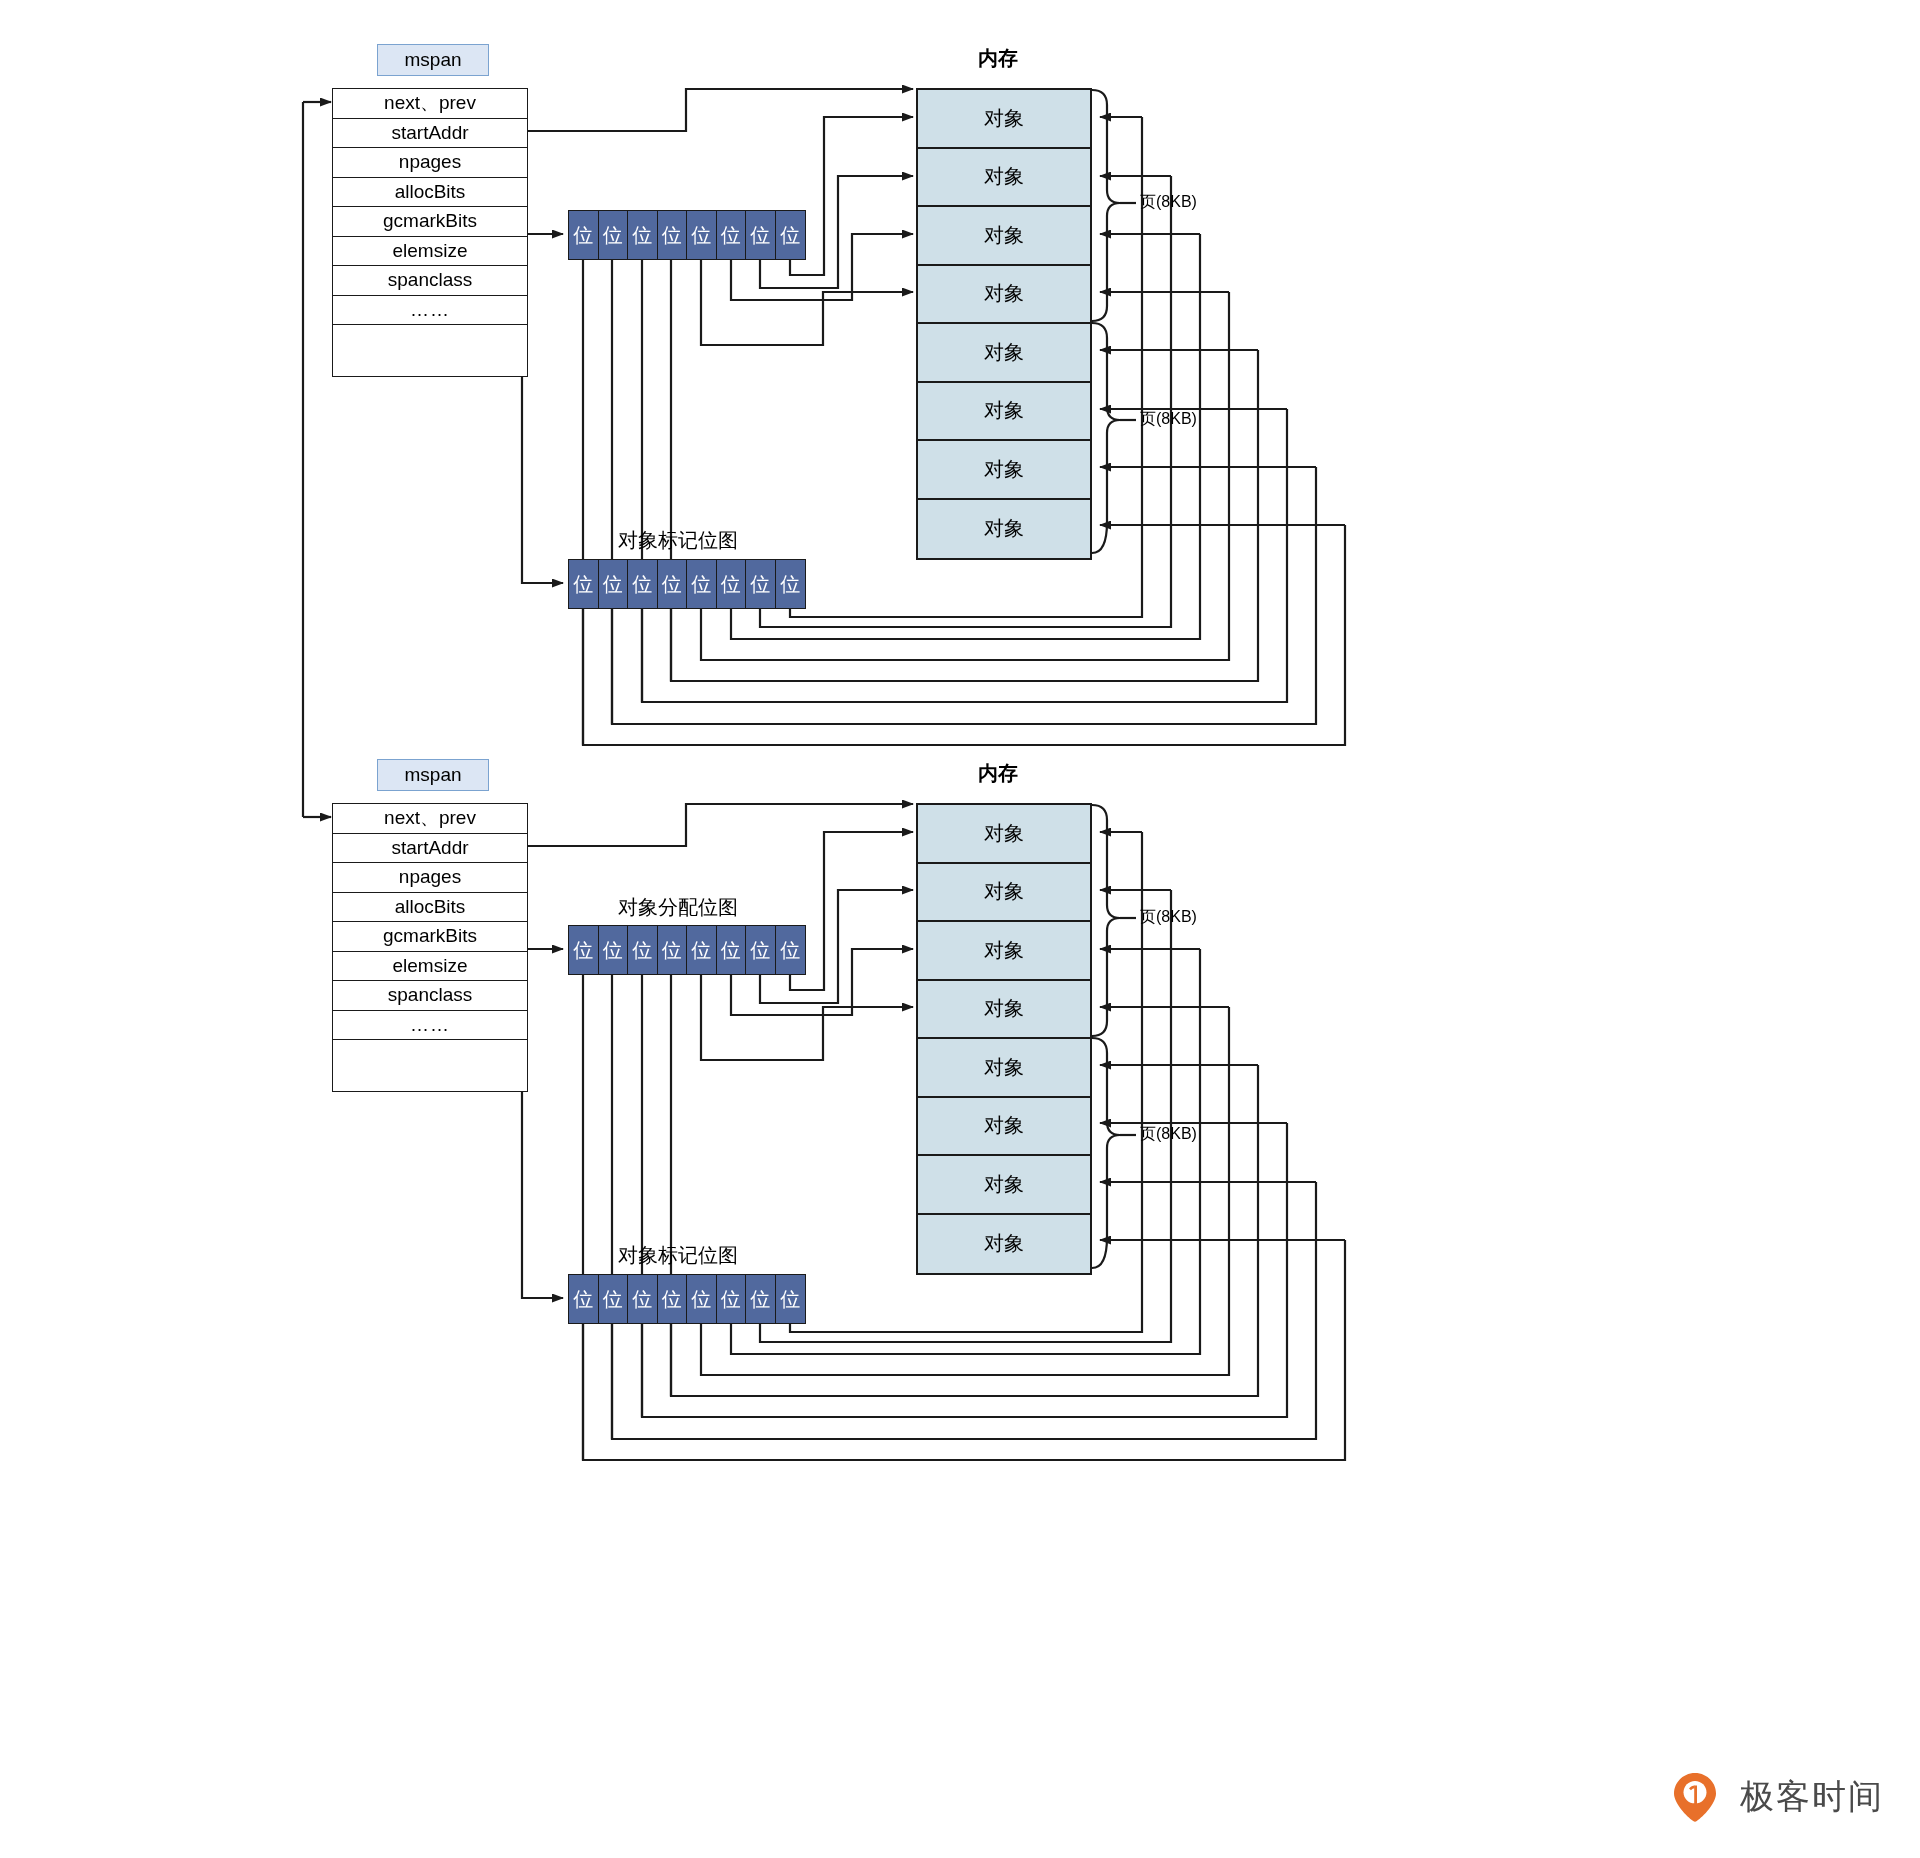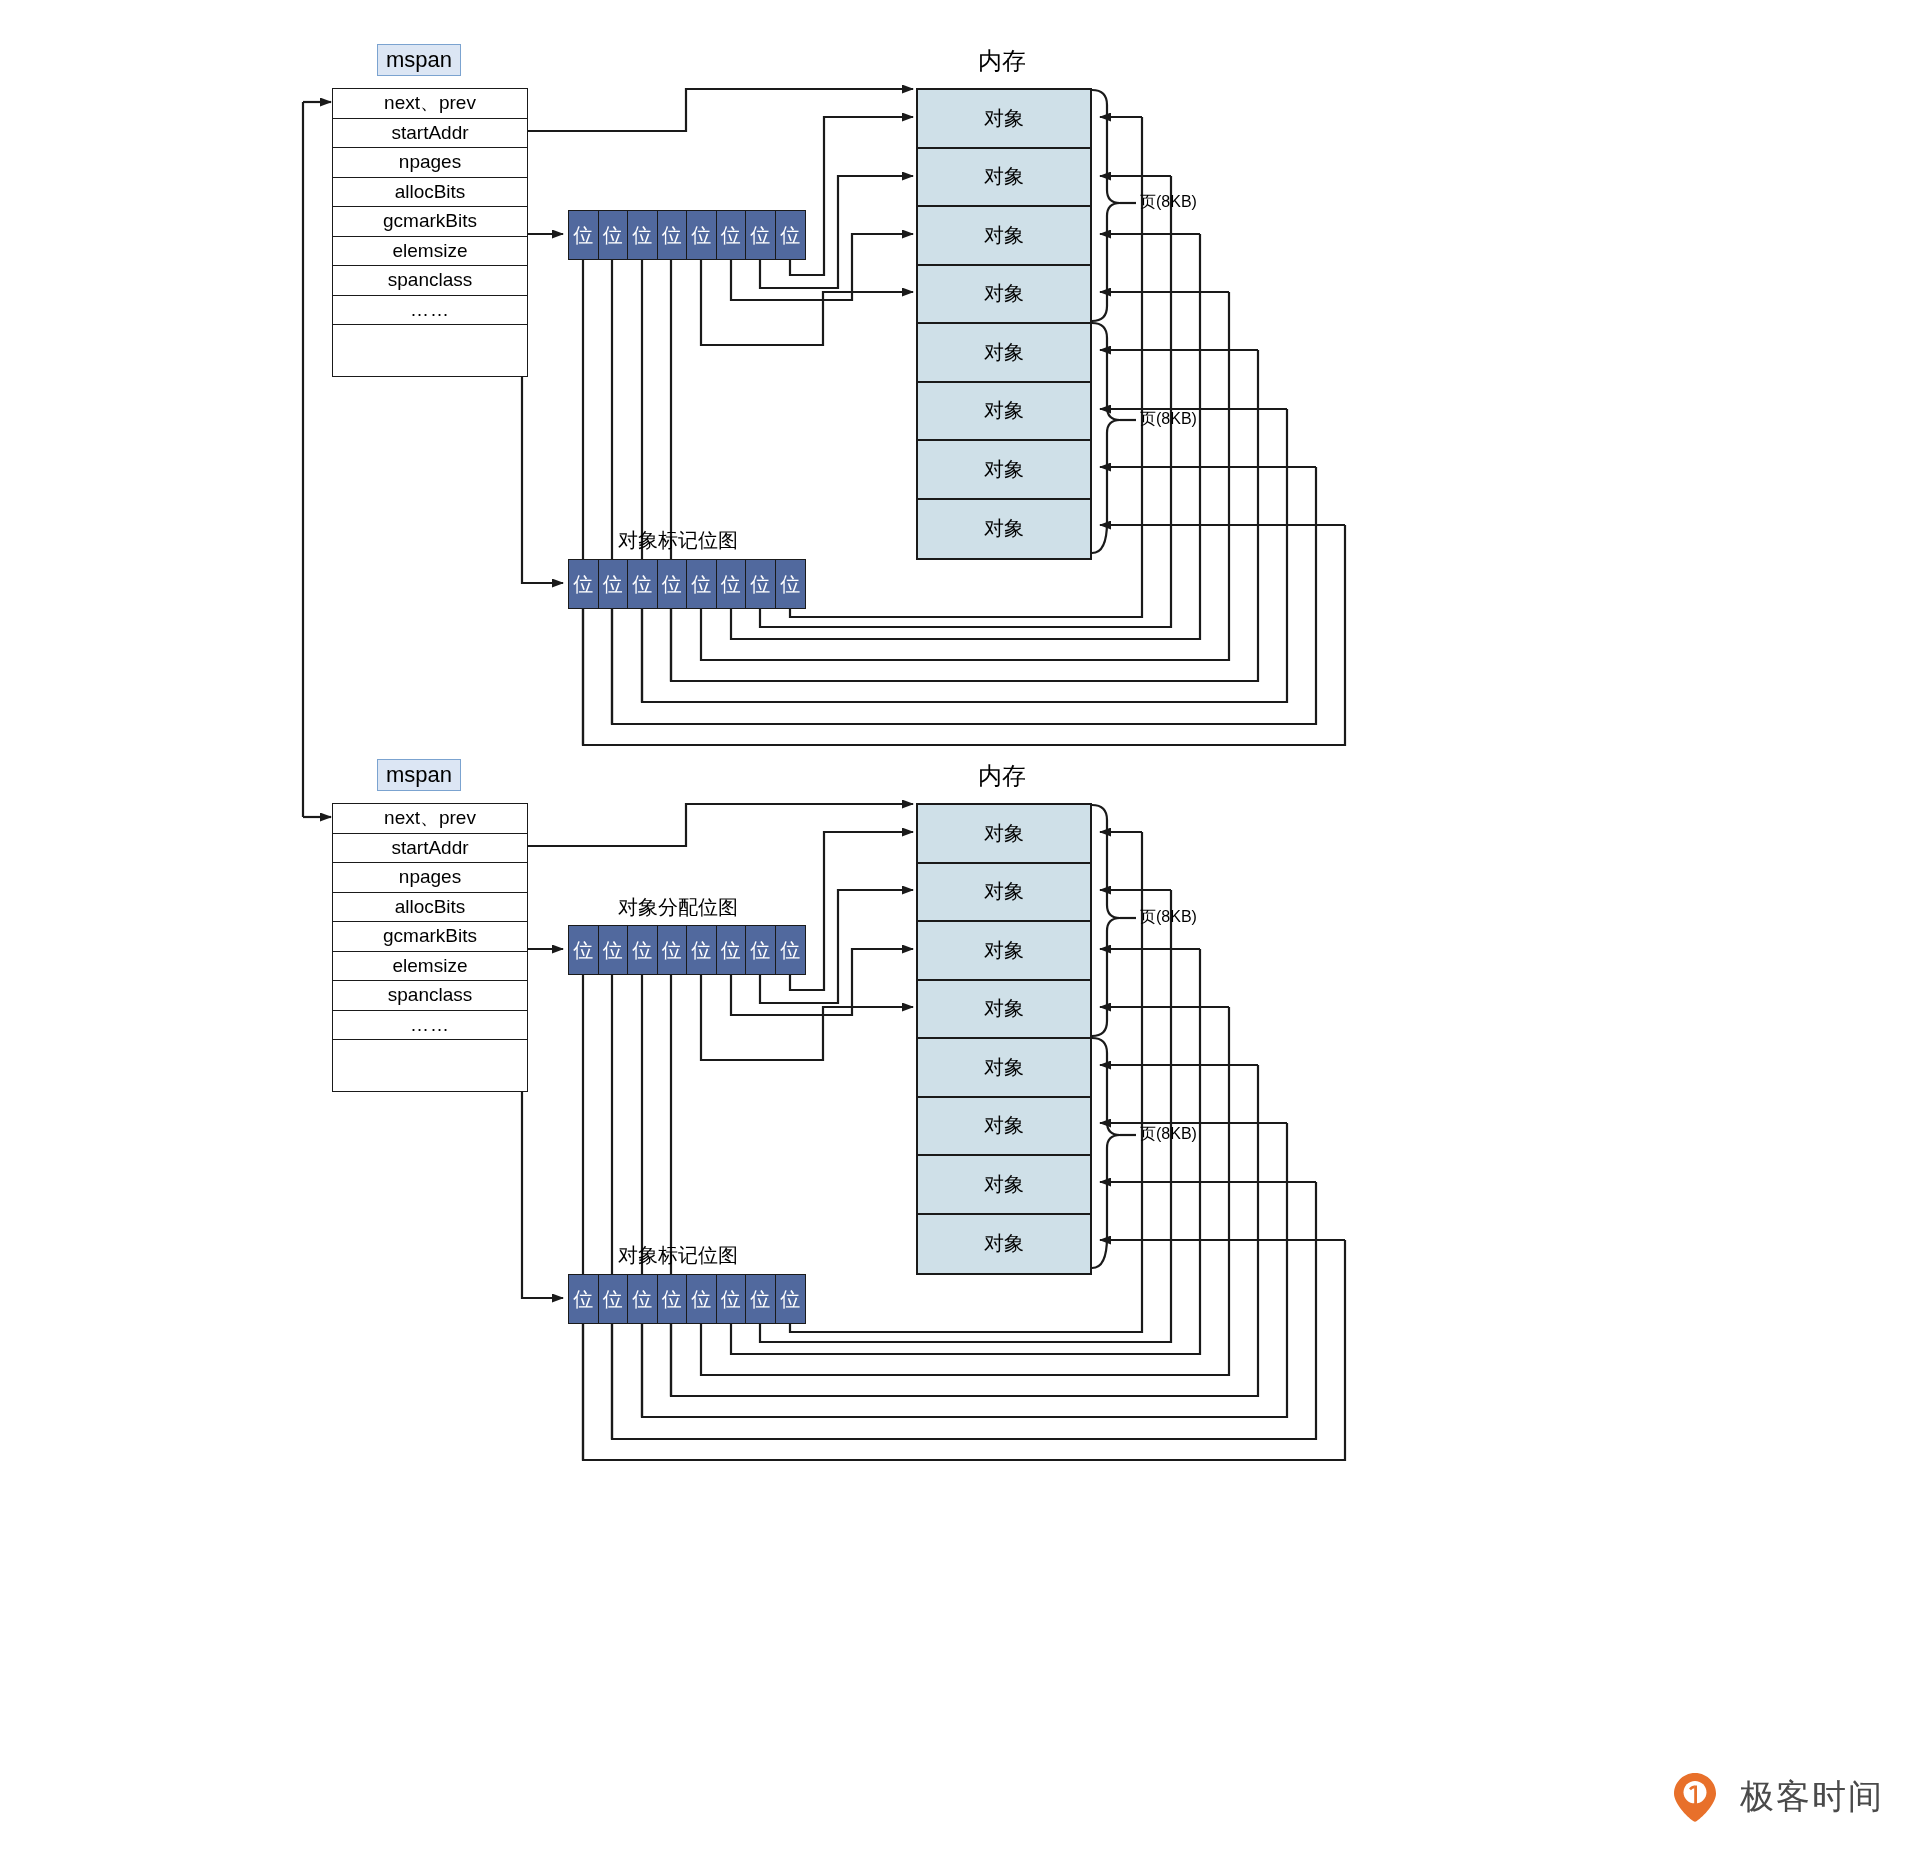--- a/index.html
+++ b/index.html
@@ -3,22 +3,22 @@
 <meta charset="utf-8">
 <style>
   html,body{margin:0;padding:0;background:#ffffff;}
   body{width:1920px;height:1858px;position:relative;
        font-family:"Liberation Sans","DejaVu Sans",sans-serif;color:#000;}
   .stage{position:absolute;left:0;top:0;width:1920px;height:1858px;overflow:hidden;}
   svg.wires{position:absolute;left:0;top:0;width:1920px;height:1858px;pointer-events:none;}
 
   
   .mspan-chip{position:absolute;box-sizing:border-box;
-    width:84px;height:32px;background:#dce6f4;border:1.6px solid #7ba3d0;
-    display:flex;align-items:center;justify-content:center;font-size:22px;}
+    width:112px;height:32px;background:#dce6f4;border:1.6px solid #7ba3d0;
+    display:flex;align-items:center;justify-content:center;font-size:19px;}
 
   
   .struct{position:absolute;box-sizing:border-box;width:196px;border:1.8px solid #1a1a1a;background:#fff;}
   .struct .row{box-sizing:border-box;height:29.5px;border-bottom:1.6px solid #1a1a1a;
     display:flex;align-items:center;justify-content:center;font-size:19px;white-space:nowrap;}
   .struct .row.last{border-bottom:none;height:51px;}
   .struct .row.dots{letter-spacing:1px;}
 
   
   .bitmap{position:absolute;display:flex;box-sizing:border-box;
@@ -27,21 +27,21 @@
     border-right:1.6px solid #1a1a1a;display:flex;align-items:center;justify-content:center;
     color:#ffffff;font-size:20px;}
   .bitmap .bit:last-child{border-right:none;}
   .cap{position:absolute;font-size:20px;white-space:nowrap;margin-top:14px;}
 
   
   .memcol{position:absolute;box-sizing:border-box;width:176px;border:2px solid #1a1a1a;background:#cfe0e8;}
   .memcol .cell{box-sizing:border-box;height:58.5px;border-bottom:2px solid #1a1a1a;
     display:flex;align-items:center;justify-content:center;font-size:20px;background:#cfe0e8;}
   .memcol .cell:last-child{border-bottom:none;}
-  .memtitle{position:absolute;font-size:24px;white-space:nowrap;}
+  .memtitle{position:absolute;font-size:20px;white-space:nowrap;font-weight:bold;}
   .pagelabel{position:absolute;font-size:16px;white-space:nowrap;}
 
   
   .wm{position:absolute;display:flex;align-items:center;gap:22px;}
   .wm .wmtext{font-size:34px;color:#4a4a4a;letter-spacing:2px;
     font-family:"DejaVu Sans","Liberation Sans",sans-serif;}
 </style>
 </head>
 <body>
 

